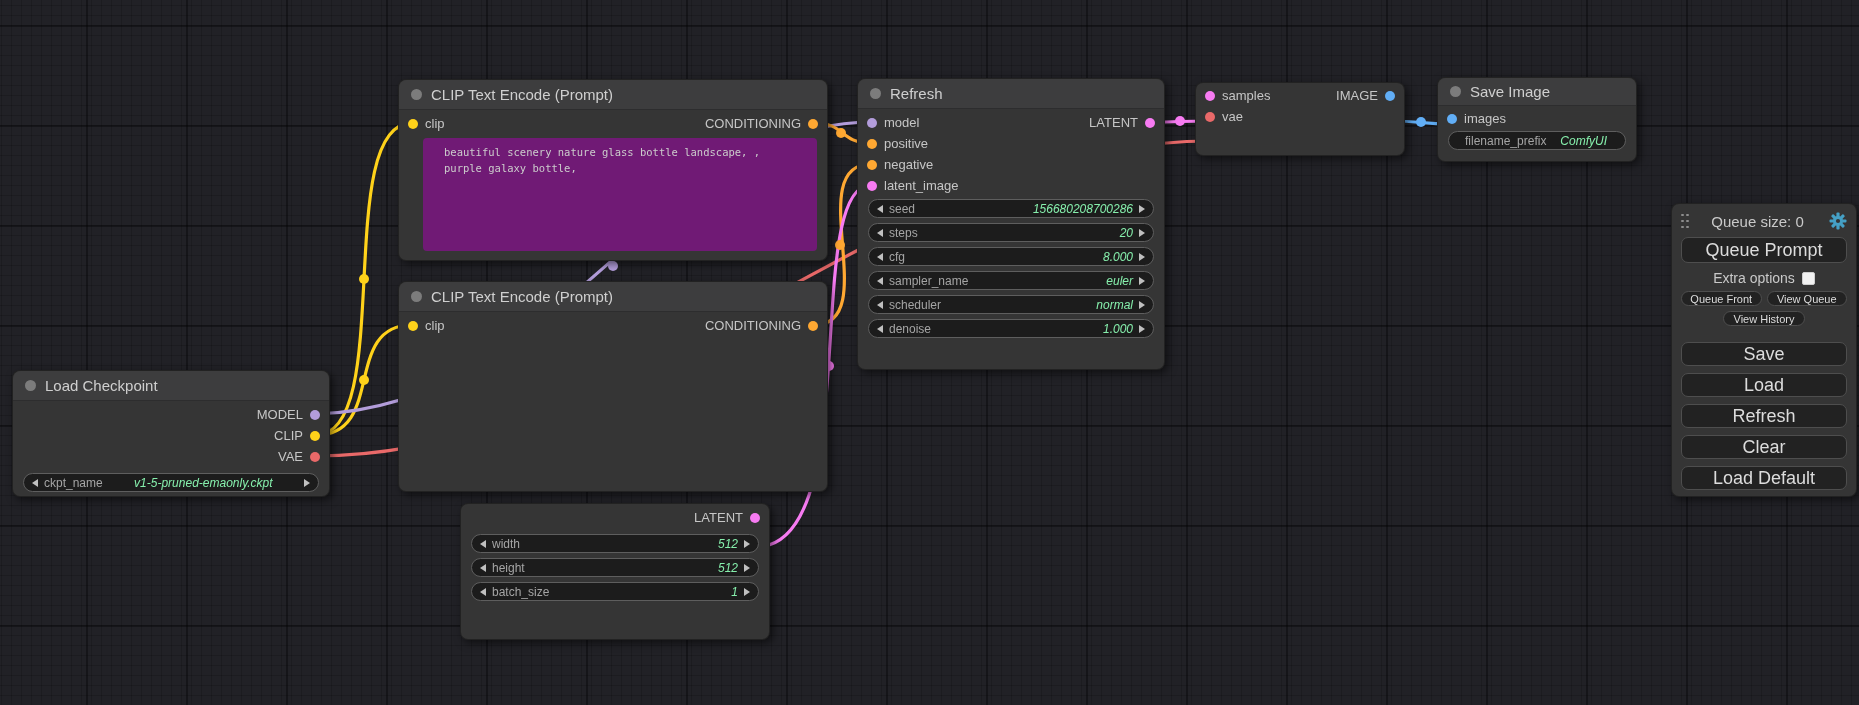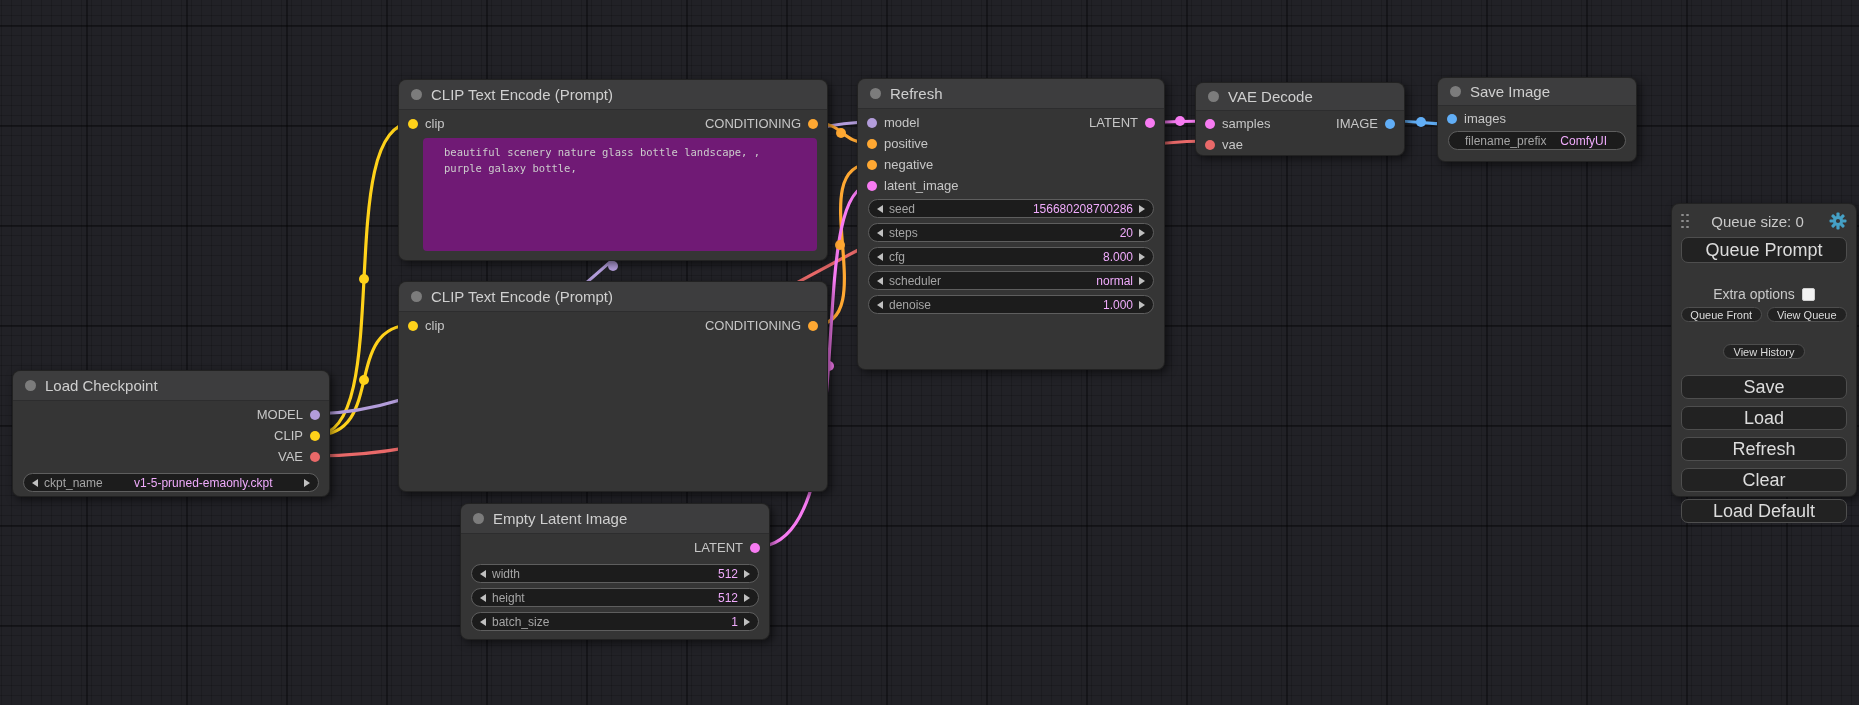--- a/index.html
+++ b/index.html
@@ -45,21 +45,21 @@
     color:#cccccc;padding:6px 21px;white-space:pre-wrap;box-sizing:border-box;
     letter-spacing:0px;
   }
   .widget{
     height:19px;margin:0 10px;background:#1c1c1c;border:1px solid #5e5e5e;
     border-radius:10px;display:flex;align-items:center;gap:6px;
     padding:0 8px;font-size:12px;box-sizing:border-box;
   }
   .widget + .widget{margin-top:5px;}
   .w-label{color:#a5a5a5;white-space:nowrap;}
-  .w-value{color:#f0abfc;white-space:nowrap;}
+  .w-value{color:#86efac;white-space:nowrap;font-style:italic;}
   .w-grow{flex:1;}
   .arr-l{width:0;height:0;border-top:4px solid transparent;border-bottom:4px solid transparent;border-right:6px solid #c0c0c0;flex:0 0 auto;}
   .arr-r{width:0;height:0;border-top:4px solid transparent;border-bottom:4px solid transparent;border-left:6px solid #c0c0c0;flex:0 0 auto;}
   .toggle-dot{width:14px;height:14px;border-radius:50%;background:#7d92ad;border:1px solid #3c4656;margin-right:-4px;flex:0 0 auto;}
   
   .queue-panel{
     position:absolute;left:1671px;top:203px;width:186px;height:294px;z-index:3;
     background:#353535;border-radius:8px;border:1px solid rgba(0,0,0,0.35);
     box-shadow:3px 3px 9px rgba(0,0,0,0.55);box-sizing:border-box;
     padding:7px 9px;color:#c9c9c9;
@@ -69,23 +69,23 @@
   .drag-dots i{position:absolute;width:2.5px;height:2.5px;border-radius:50%;background:#8d8d8d;}
   .qp-size{flex:1;text-align:center;font-size:15px;color:#c9c9c9;}
   .btn{
     display:block;width:100%;box-sizing:border-box;
     background:#222222;border:1px solid #4e4e4e;border-radius:7px;
     color:#dcdcdc;text-align:center;cursor:pointer;
     font-family:"Liberation Sans",sans-serif;
   }
   .btn-big{height:24px;font-size:18px;line-height:21px;}
   .btn-big + .btn-big{margin-top:7px;}
-  .qp-extra{display:flex;align-items:center;justify-content:center;gap:7px;margin:23px 0 5px 0;font-size:14px;color:#c9c9c9;}
+  .qp-extra{display:flex;align-items:center;justify-content:center;gap:7px;margin:7px 0 5px 0;font-size:14px;color:#c9c9c9;}
   .qp-checkbox{width:13px;height:13px;background:#f2f2f2;border-radius:2px;border:1px solid #cfcfcf;box-sizing:border-box;}
-  .qp-smallrow{display:flex;gap:5px;margin-bottom:22px;}
+  .qp-smallrow{display:flex;gap:5px;margin-bottom:5px;}
   .btn-small{height:15px;font-size:11px;line-height:13px;border-radius:9px;flex:1;}
   .qp-history{display:flex;justify-content:center;margin-bottom:16px;}
   .qp-history .btn-small{flex:0 0 82px;}
   .gear{flex:0 0 auto;margin-left:4px;}
 </style>
 </head>
 <body>
 
 <svg id="wires" width="1859" height="705" viewBox="0 0 1859 705">
   <g fill="none" stroke-width="3.2" stroke-linecap="round">
@@ -169,24 +169,20 @@
       <span class="port c-clip"></span>
       <span>clip</span>
       <span class="spacer"></span>
       <span>CONDITIONING</span>
       <span class="port c-cond"></span>
     </div>
   </div>
 </div>
 
 <div class="node" style="left:460px;top:503px;width:310px;height:137px;">
-  <div class="node-header">
-    <span class="title-dot"></span>
-    <span>Empty Latent Image</span>
-  </div>
   <div class="node-body">
     <div class="io-row">
       <span class="spacer"></span>
       <span>LATENT</span>
       <span class="port c-latent"></span>
     </div>
     <div class="widget" style="margin-top:6px;">
       <span class="arr-l"></span>
       <span class="w-label">width</span>
       <span class="w-grow"></span>
@@ -251,40 +247,43 @@
     </div>
     <div class="widget">
       <span class="arr-l"></span>
       <span class="w-label">cfg</span>
       <span class="w-grow"></span>
       <span class="w-value">8.000</span>
       <span class="arr-r"></span>
     </div>
     <div class="widget">
       <span class="arr-l"></span>
+      <span class="w-label">sampler_name</span>
+      <span class="w-grow"></span>
+      <span class="w-value">euler</span>
+      <span class="arr-r"></span>
+    </div>
+    <div class="widget">
+      <span class="arr-l"></span>
       <span class="w-label">scheduler</span>
       <span class="w-grow"></span>
       <span class="w-value">normal</span>
       <span class="arr-r"></span>
     </div>
     <div class="widget">
       <span class="arr-l"></span>
       <span class="w-label">denoise</span>
       <span class="w-grow"></span>
       <span class="w-value">1.000</span>
       <span class="arr-r"></span>
     </div>
   </div>
 </div>
 
 <div class="node" style="left:1195px;top:82px;width:210px;height:74px;">
-  <div class="node-header sm">
-    <span class="title-dot"></span>
-    <span>VAE Decode</span>
-  </div>
   <div class="node-body" style="padding-top:2px;">
     <div class="io-row">
       <span class="port c-latent"></span>
       <span>samples</span>
       <span class="spacer"></span>
       <span>IMAGE</span>
       <span class="port c-image"></span>
     </div>
     <div class="io-row">
       <span class="port c-vae"></span>

